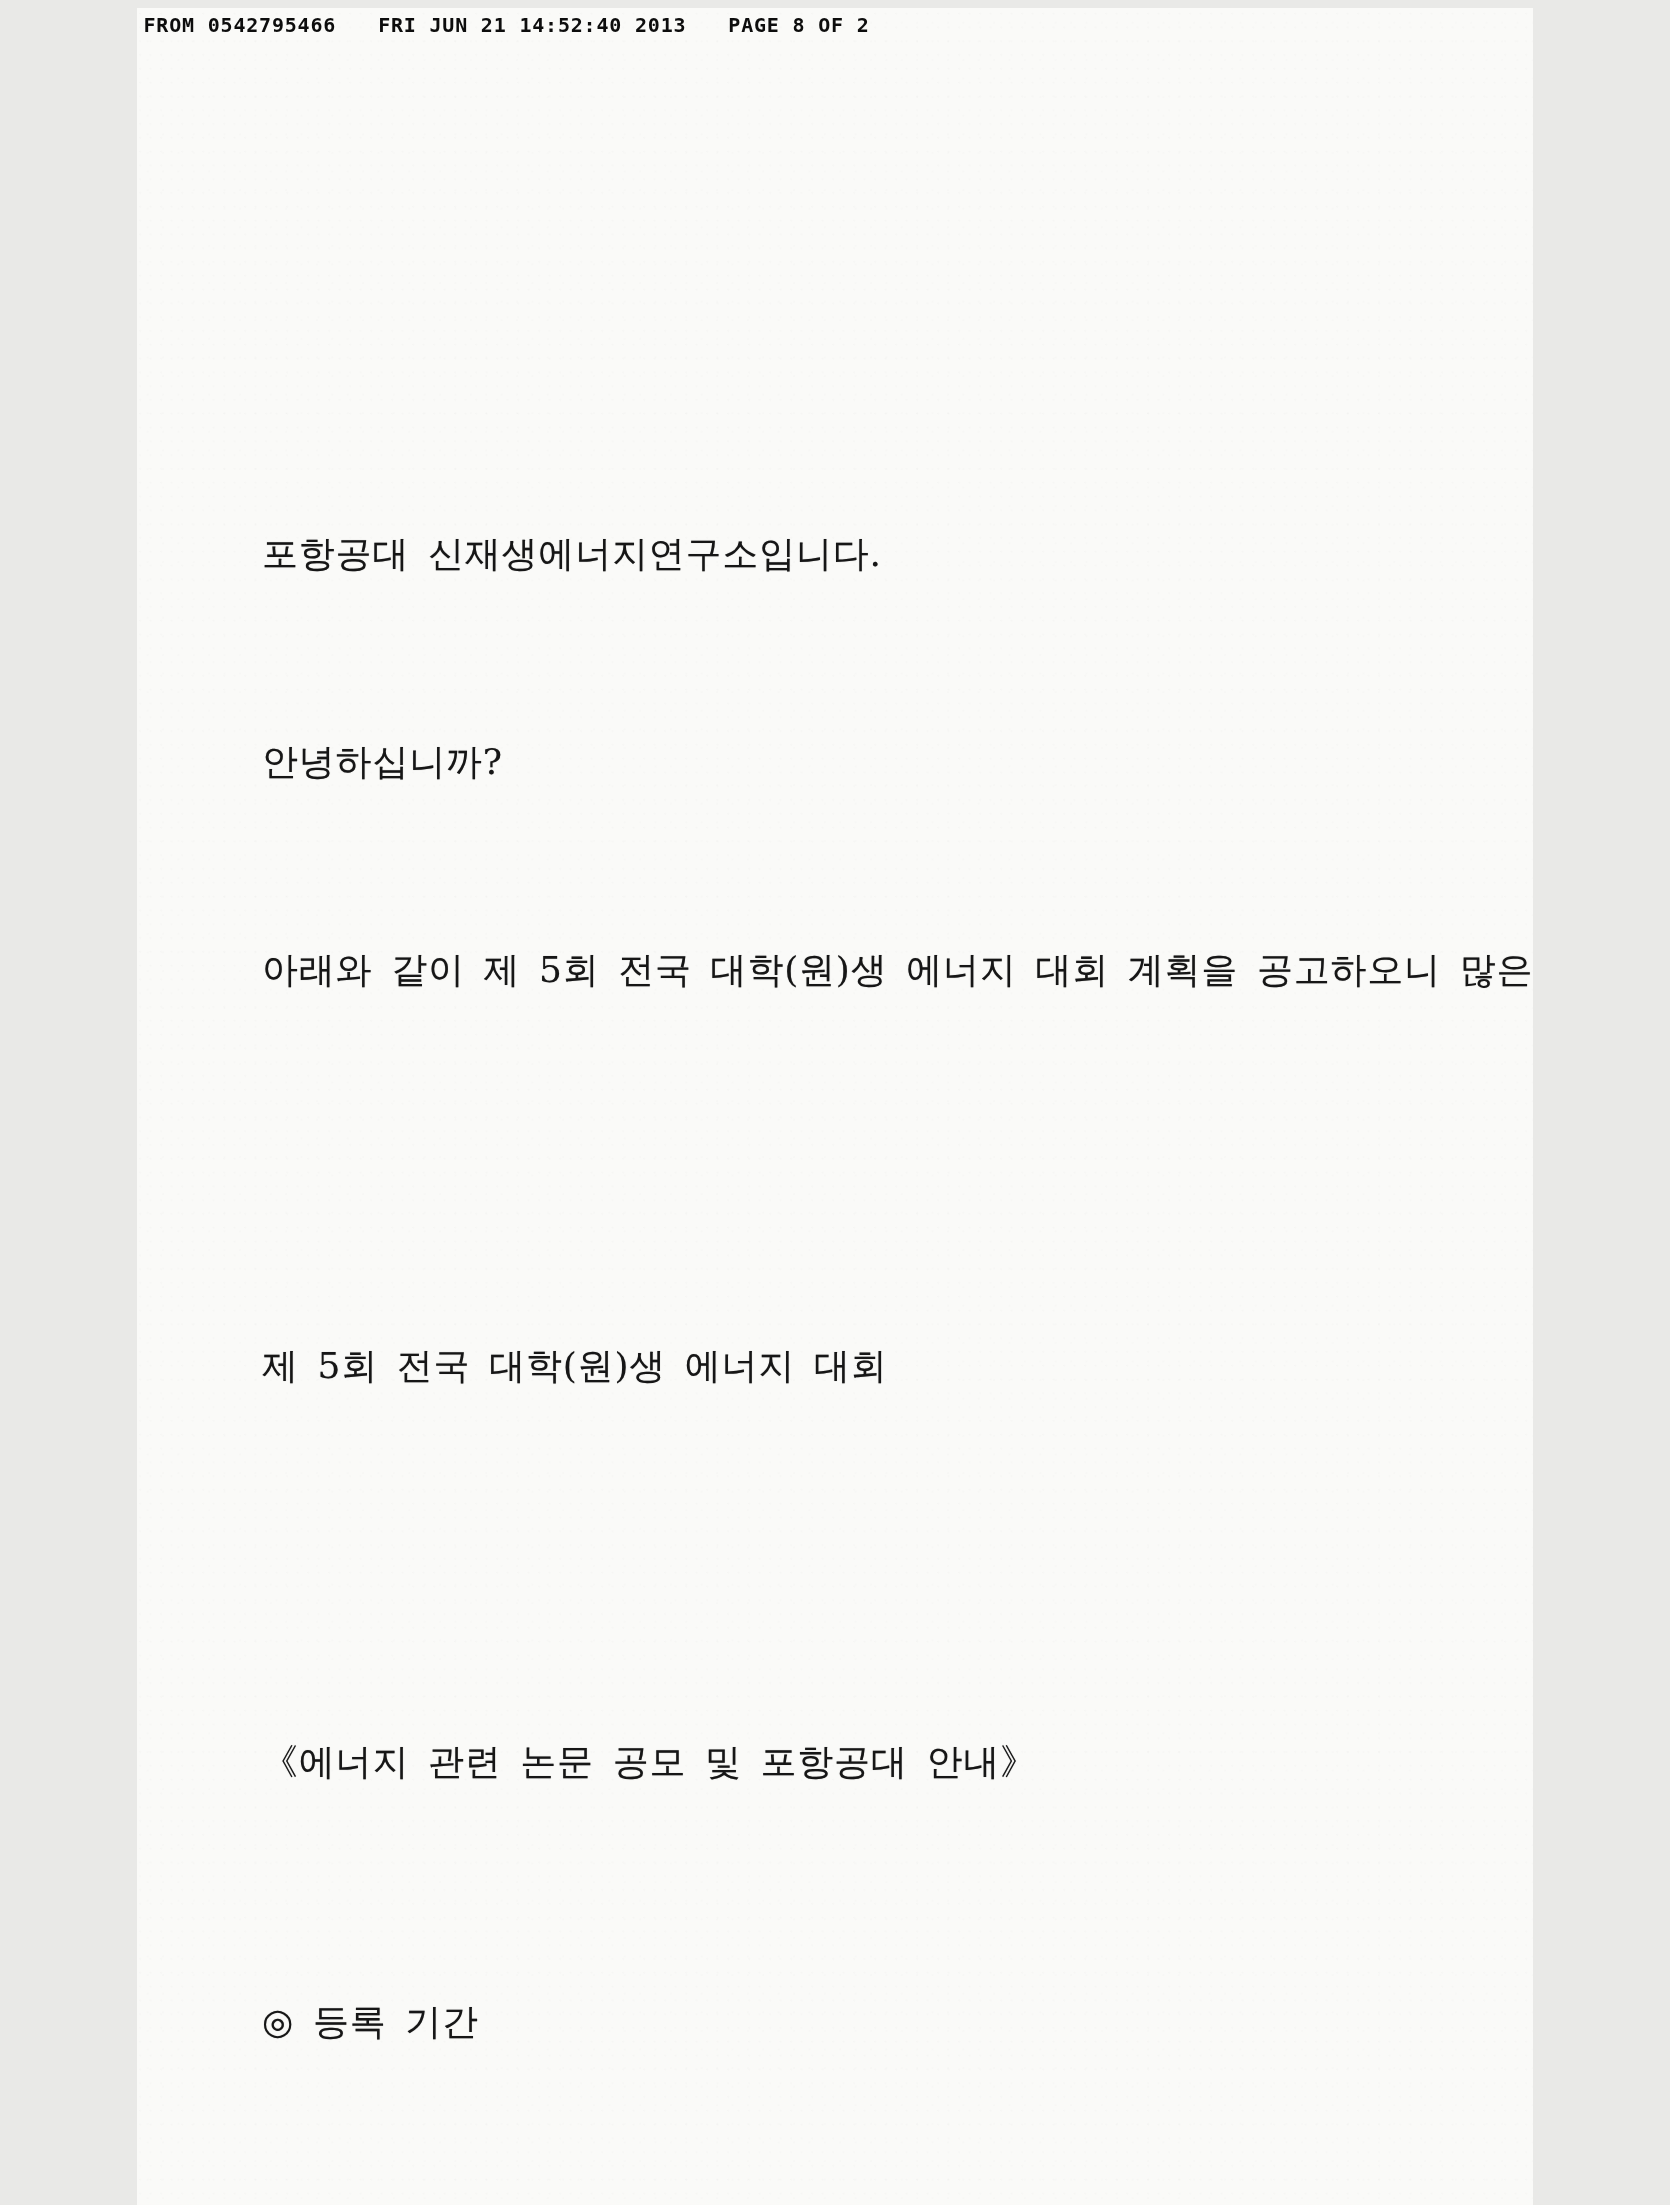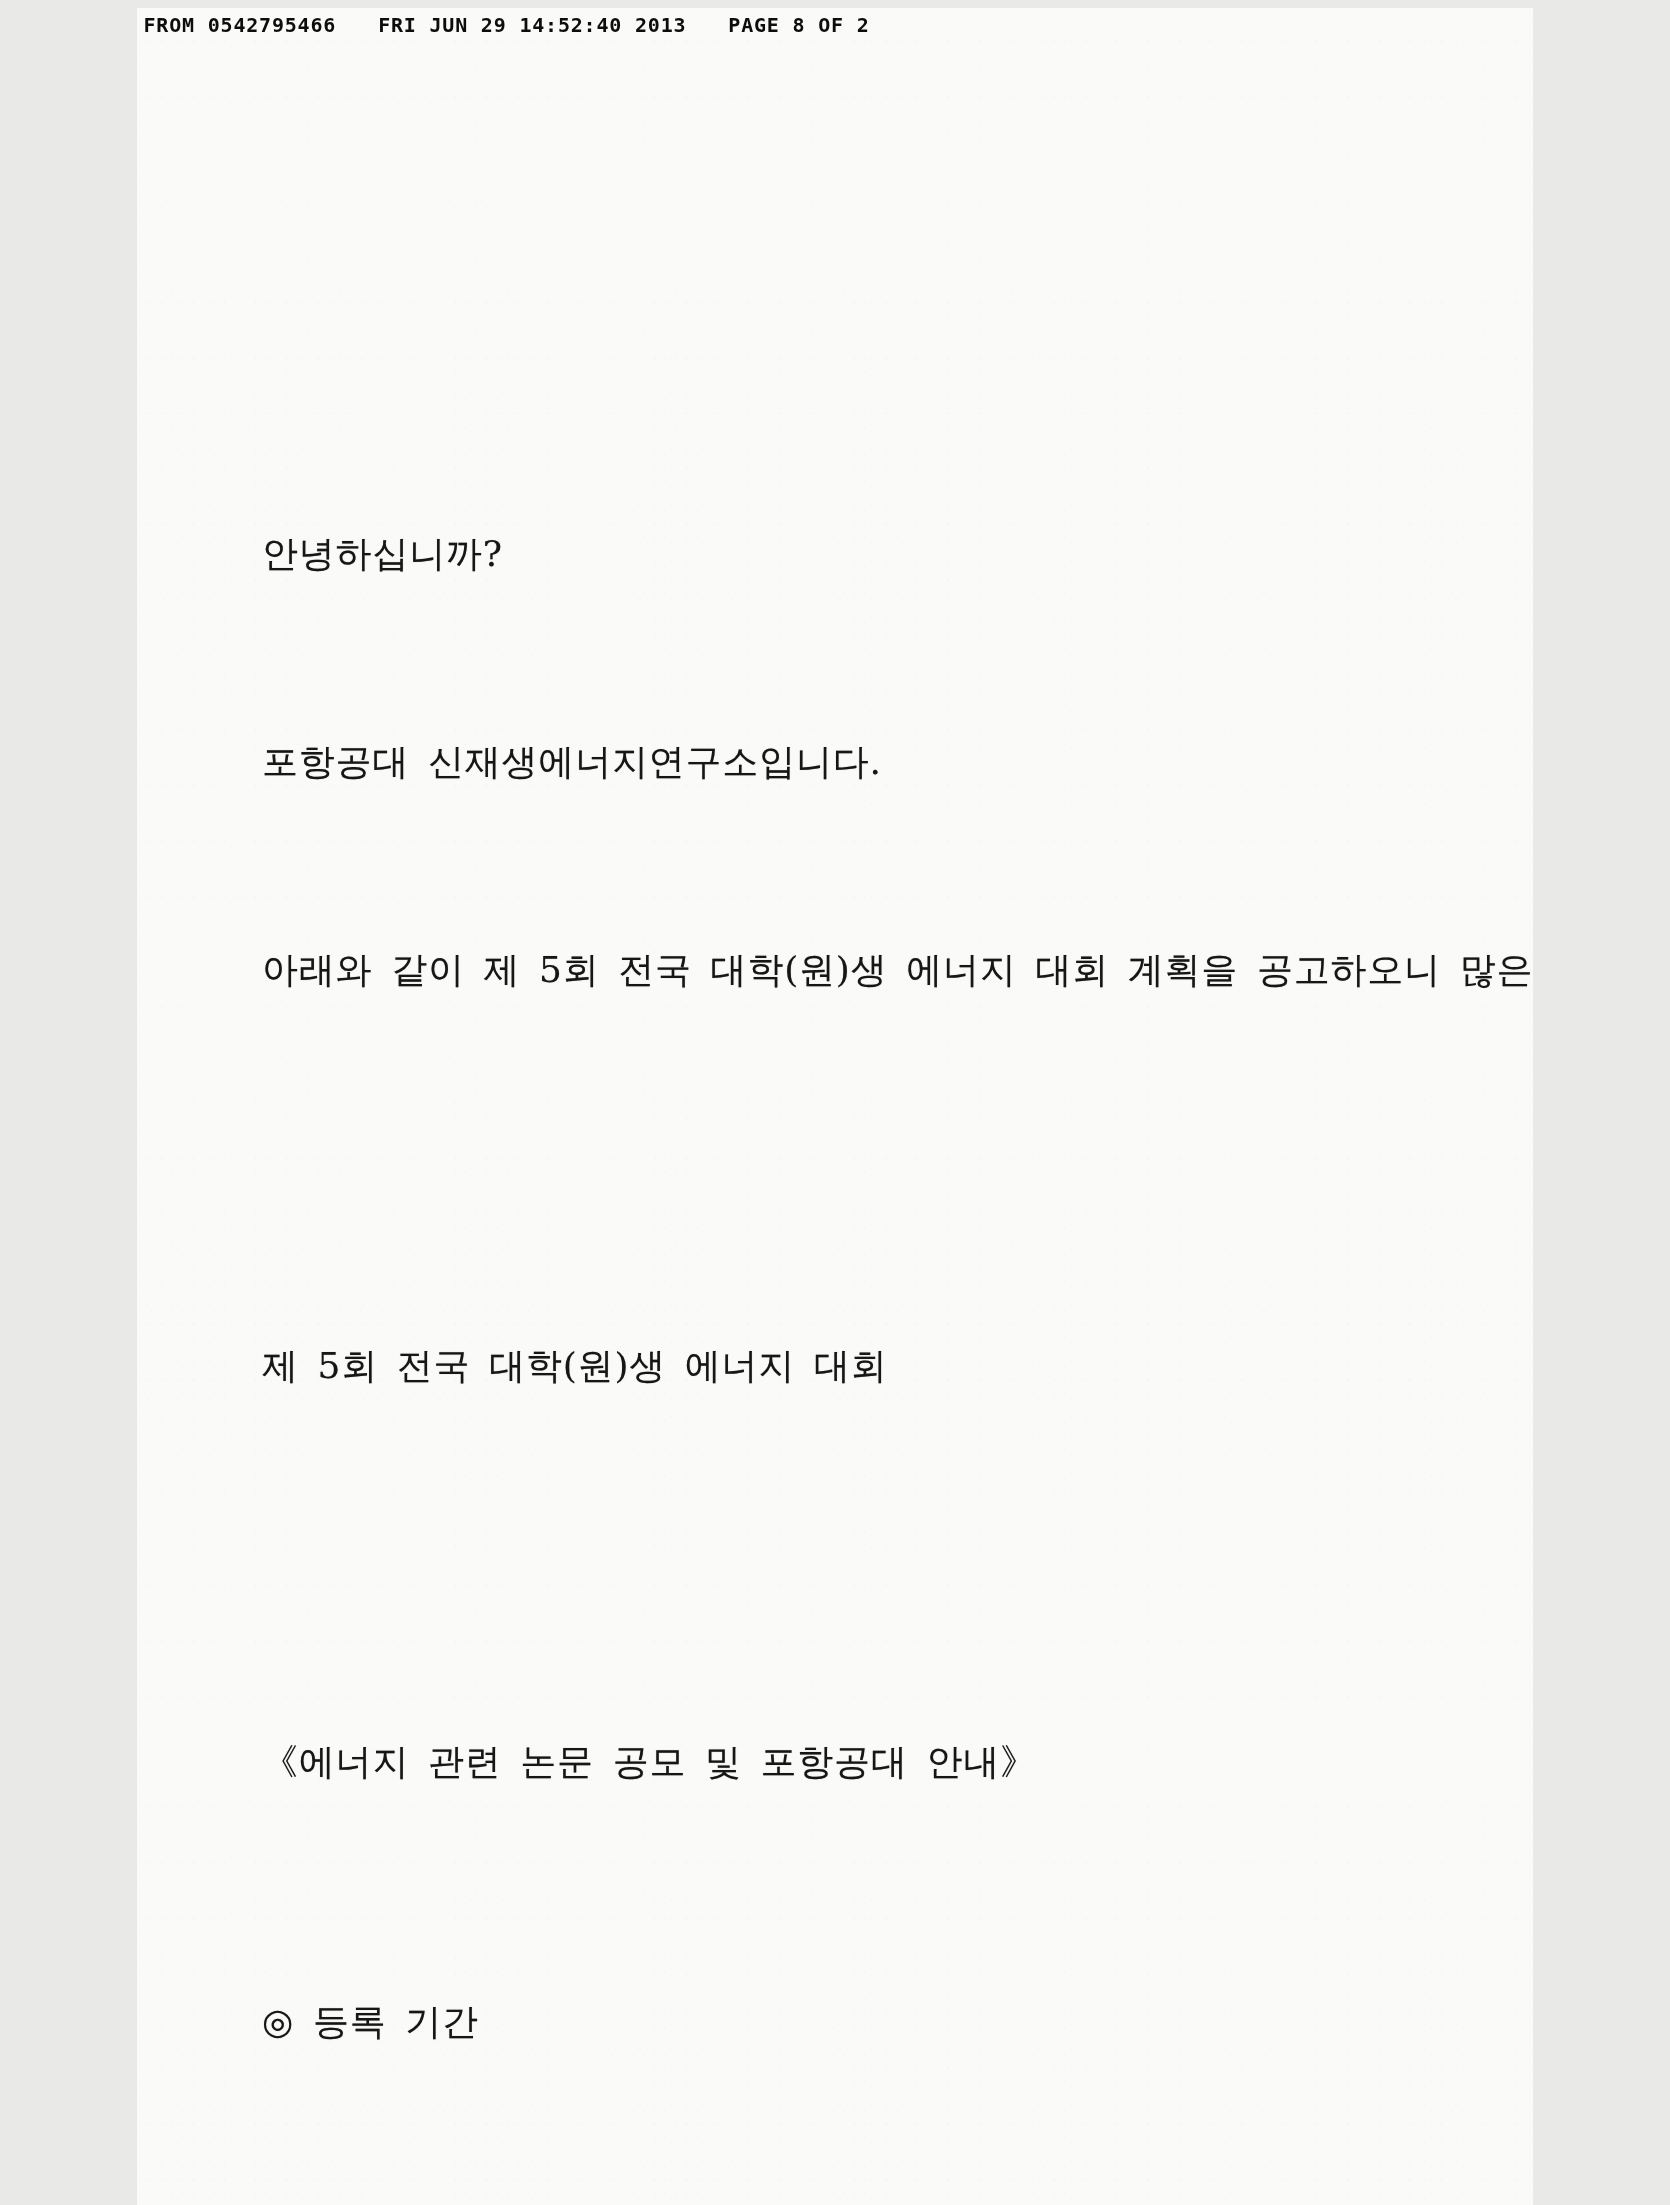--- a/index.html
+++ b/index.html
@@ -53,30 +53,30 @@
     height: 32px;
   }
 </style>
 </head>
 <body>
 
 <div class="page">
 
   <header class="fax-header">
     <span>FROM 0542795466</span>
-    <span>FRI JUN 29 14:52:40 2013</span>
+    <span>FRI JUN 21 14:52:40 2013</span>
     <span>PAGE 8 OF 2</span>
   </header>
 
   <main class="letter">
     
   
+      <div class="line">포항공대 신재생에너지연구소입니다.</div>
+    
       <div class="line">안녕하십니까?</div>
-    
-      <div class="line">포항공대 신재생에너지연구소입니다.</div>
     
       <div class="line">아래와 같이 제 5회 전국 대학(원)생 에너지 대회 계획을 공고하오니 많은 참여 부탁드립니다.</div>
     
       <div class="line"></div>
     
       <div class="line">제 5회 전국 대학(원)생 에너지 대회</div>
     
       <div class="line"></div>
     
       <div class="line">《에너지 관련 논문 공모 및 포항공대 안내》</div>

